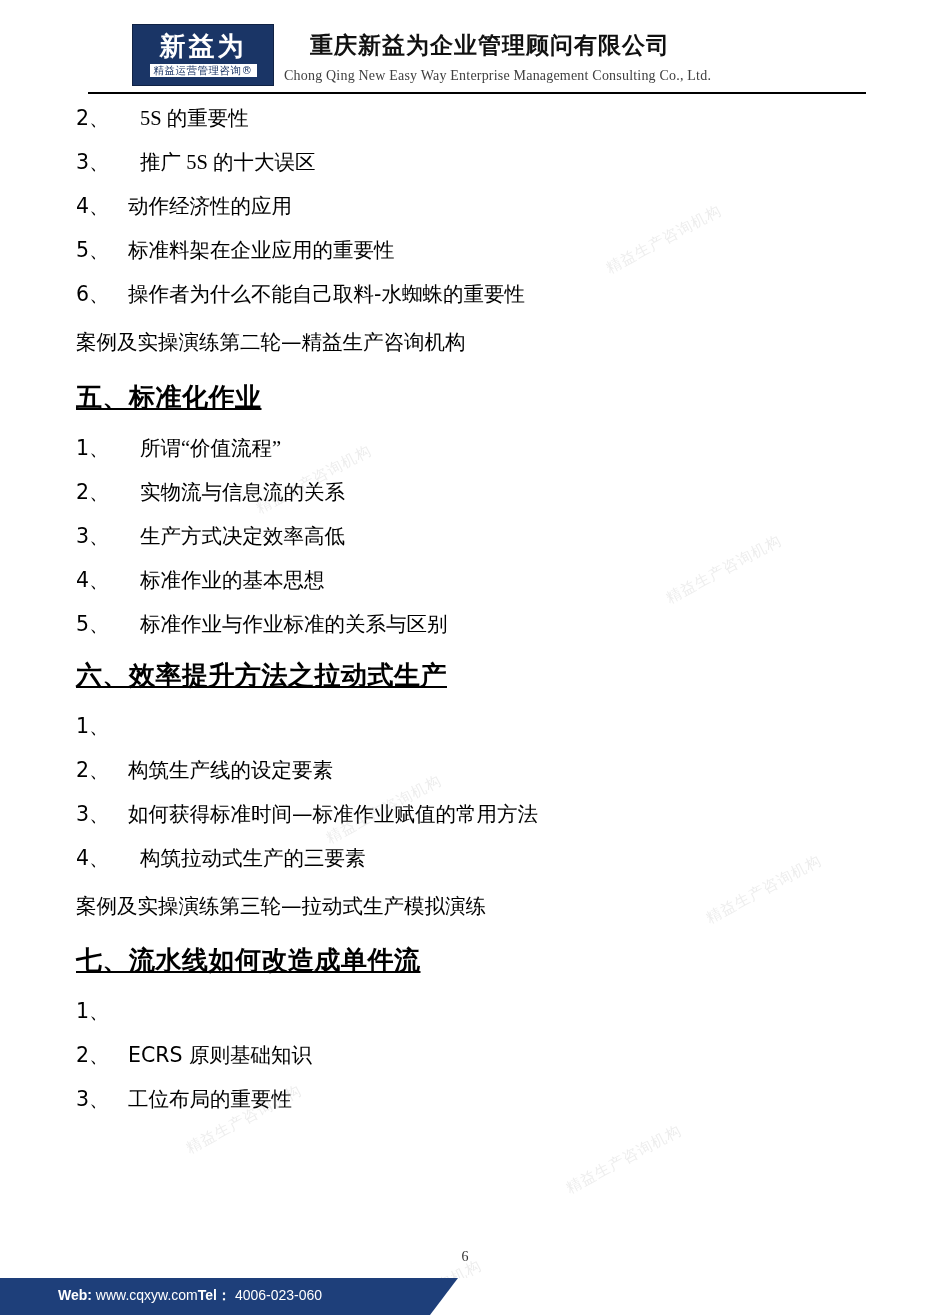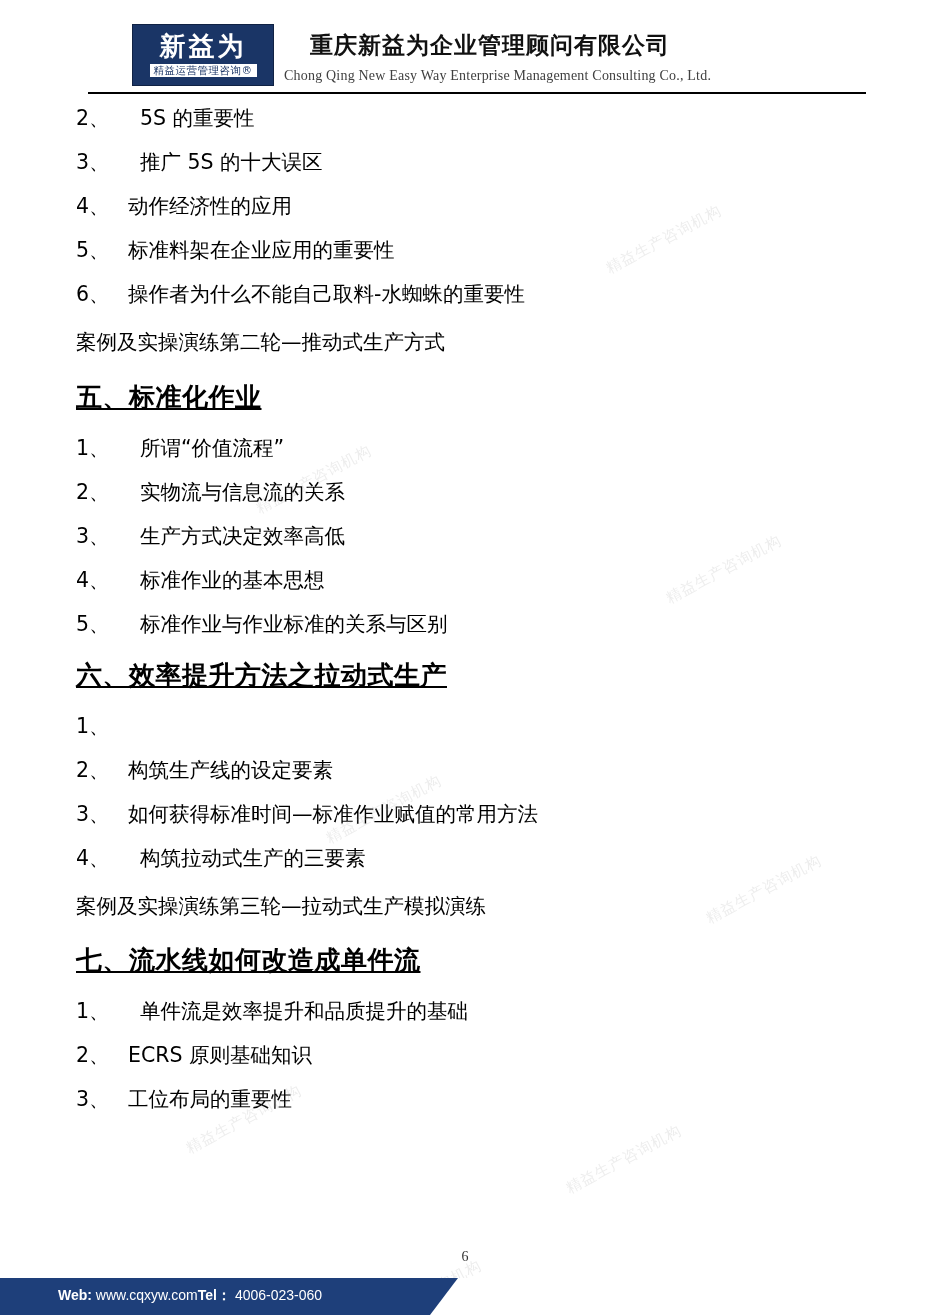--- a/index.html
+++ b/index.html
@@ -103,21 +103,21 @@
     white-space: nowrap;
   }
   .num {
     display: inline-block;
     width: 34px;
     flex: 0 0 34px;
   }
   .txt {
     display: inline-block;
   }
-  .indent-lg .txt { padding-left: 30px; }
+  .indent-lg .txt { padding-left: 30px; font-family: Liberation Serif, serif; }
   .indent-sm .txt { padding-left: 18px; }
 
   .heading {
     font-weight: bold;
     font-size: 26px;
     letter-spacing: 0.5px;
     margin: 0 0 23px 0;
     font-family: "DejaVu Sans", sans-serif;
     white-space: nowrap;
     text-decoration: underline;
@@ -226,21 +226,21 @@
       <span class="txt">动作经济性的应用</span>
     </div>
     <div class="line indent-sm">
       <span class="num">5、</span>
       <span class="txt">标准料架在企业应用的重要性</span>
     </div>
     <div class="line indent-sm">
       <span class="num">6、</span>
       <span class="txt">操作者为什么不能自己取料-水蜘蛛的重要性</span>
     </div>
-    <div class="plain">案例及实操演练第二轮—推动式生产方式</div>
+    <div class="plain">案例及实操演练第二轮—精益生产咨询机构</div>
     <div class="heading">五、标准化作业</div>
     <div class="line indent-lg">
       <span class="num">1、</span>
       <span class="txt">所谓“价值流程”</span>
     </div>
     <div class="line indent-lg">
       <span class="num">2、</span>
       <span class="txt">实物流与信息流的关系</span>
     </div>
     <div class="line indent-lg">
@@ -268,21 +268,20 @@
       <span class="txt">如何获得标准时间—标准作业赋值的常用方法</span>
     </div>
     <div class="line indent-lg">
       <span class="num">4、</span>
       <span class="txt">构筑拉动式生产的三要素</span>
     </div>
     <div class="plain">案例及实操演练第三轮—拉动式生产模拟演练</div>
     <div class="heading">七、流水线如何改造成单件流</div>
     <div class="line indent-lg">
       <span class="num">1、</span>
-      <span class="txt">单件流是效率提升和品质提升的基础</span>
     </div>
     <div class="line indent-sm">
       <span class="num">2、</span>
       <span class="txt">ECRS 原则基础知识</span>
     </div>
     <div class="line indent-sm">
       <span class="num">3、</span>
       <span class="txt">工位布局的重要性</span>
     </div>
   </div>

